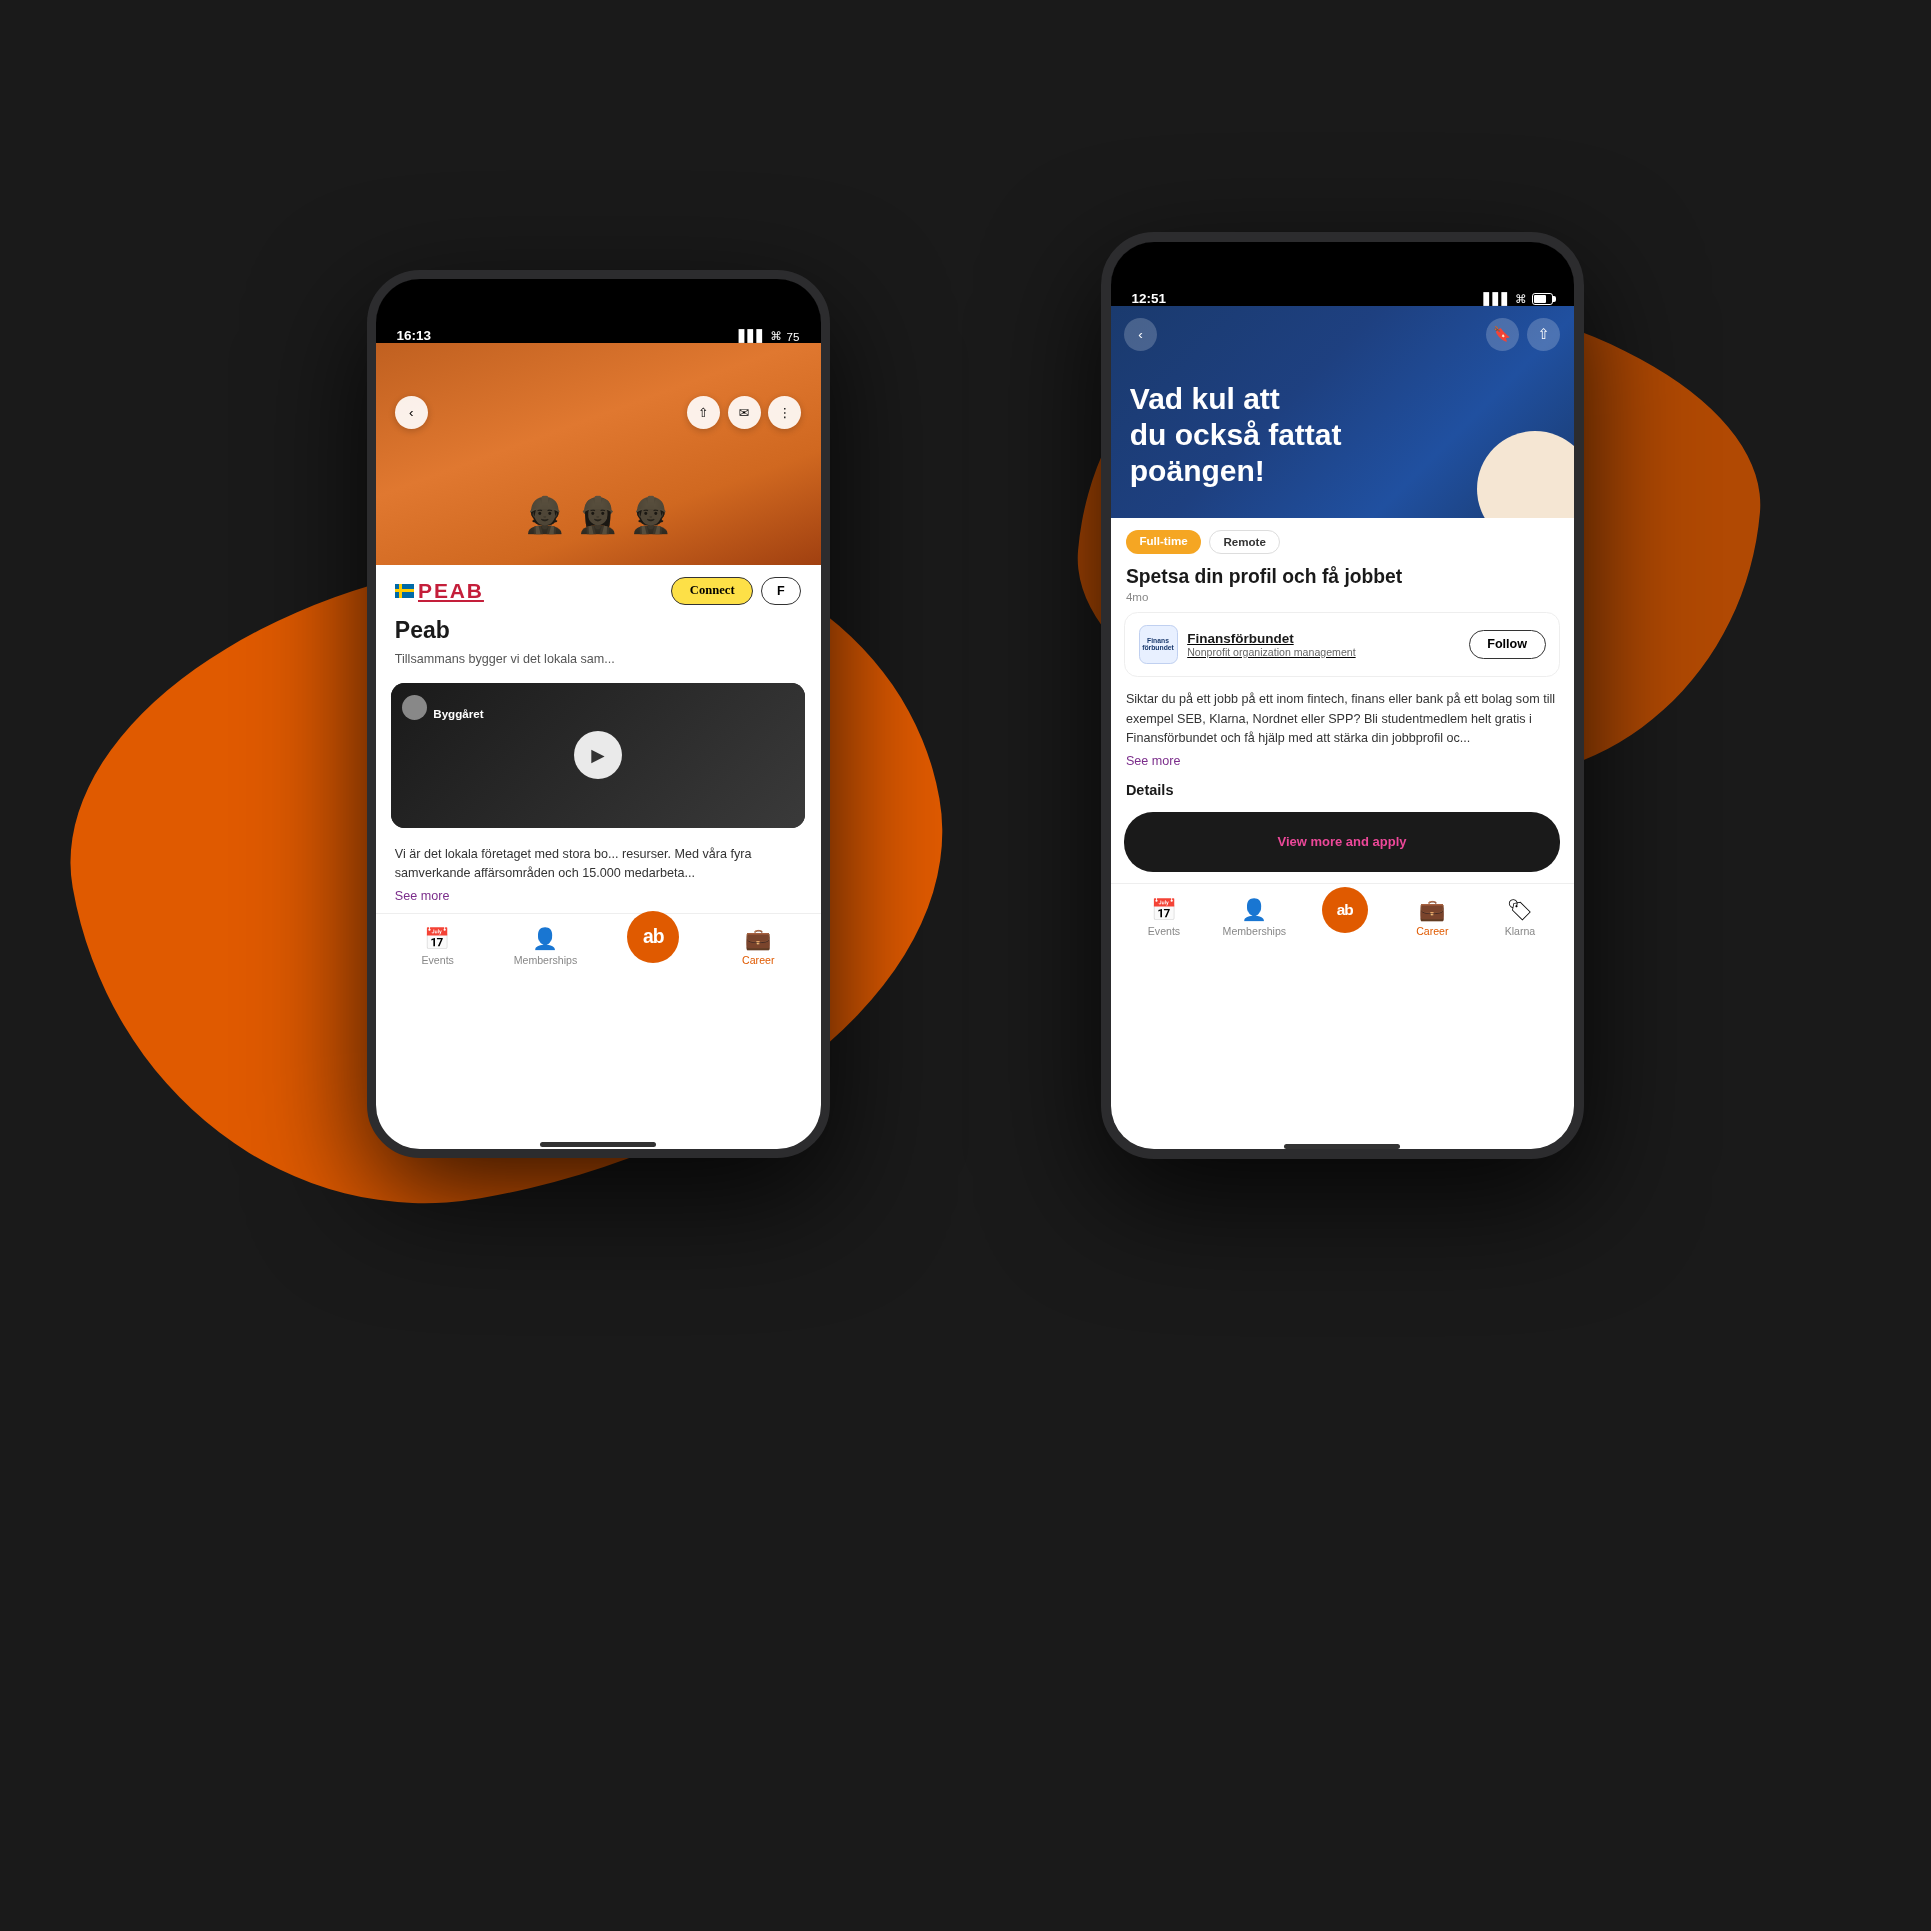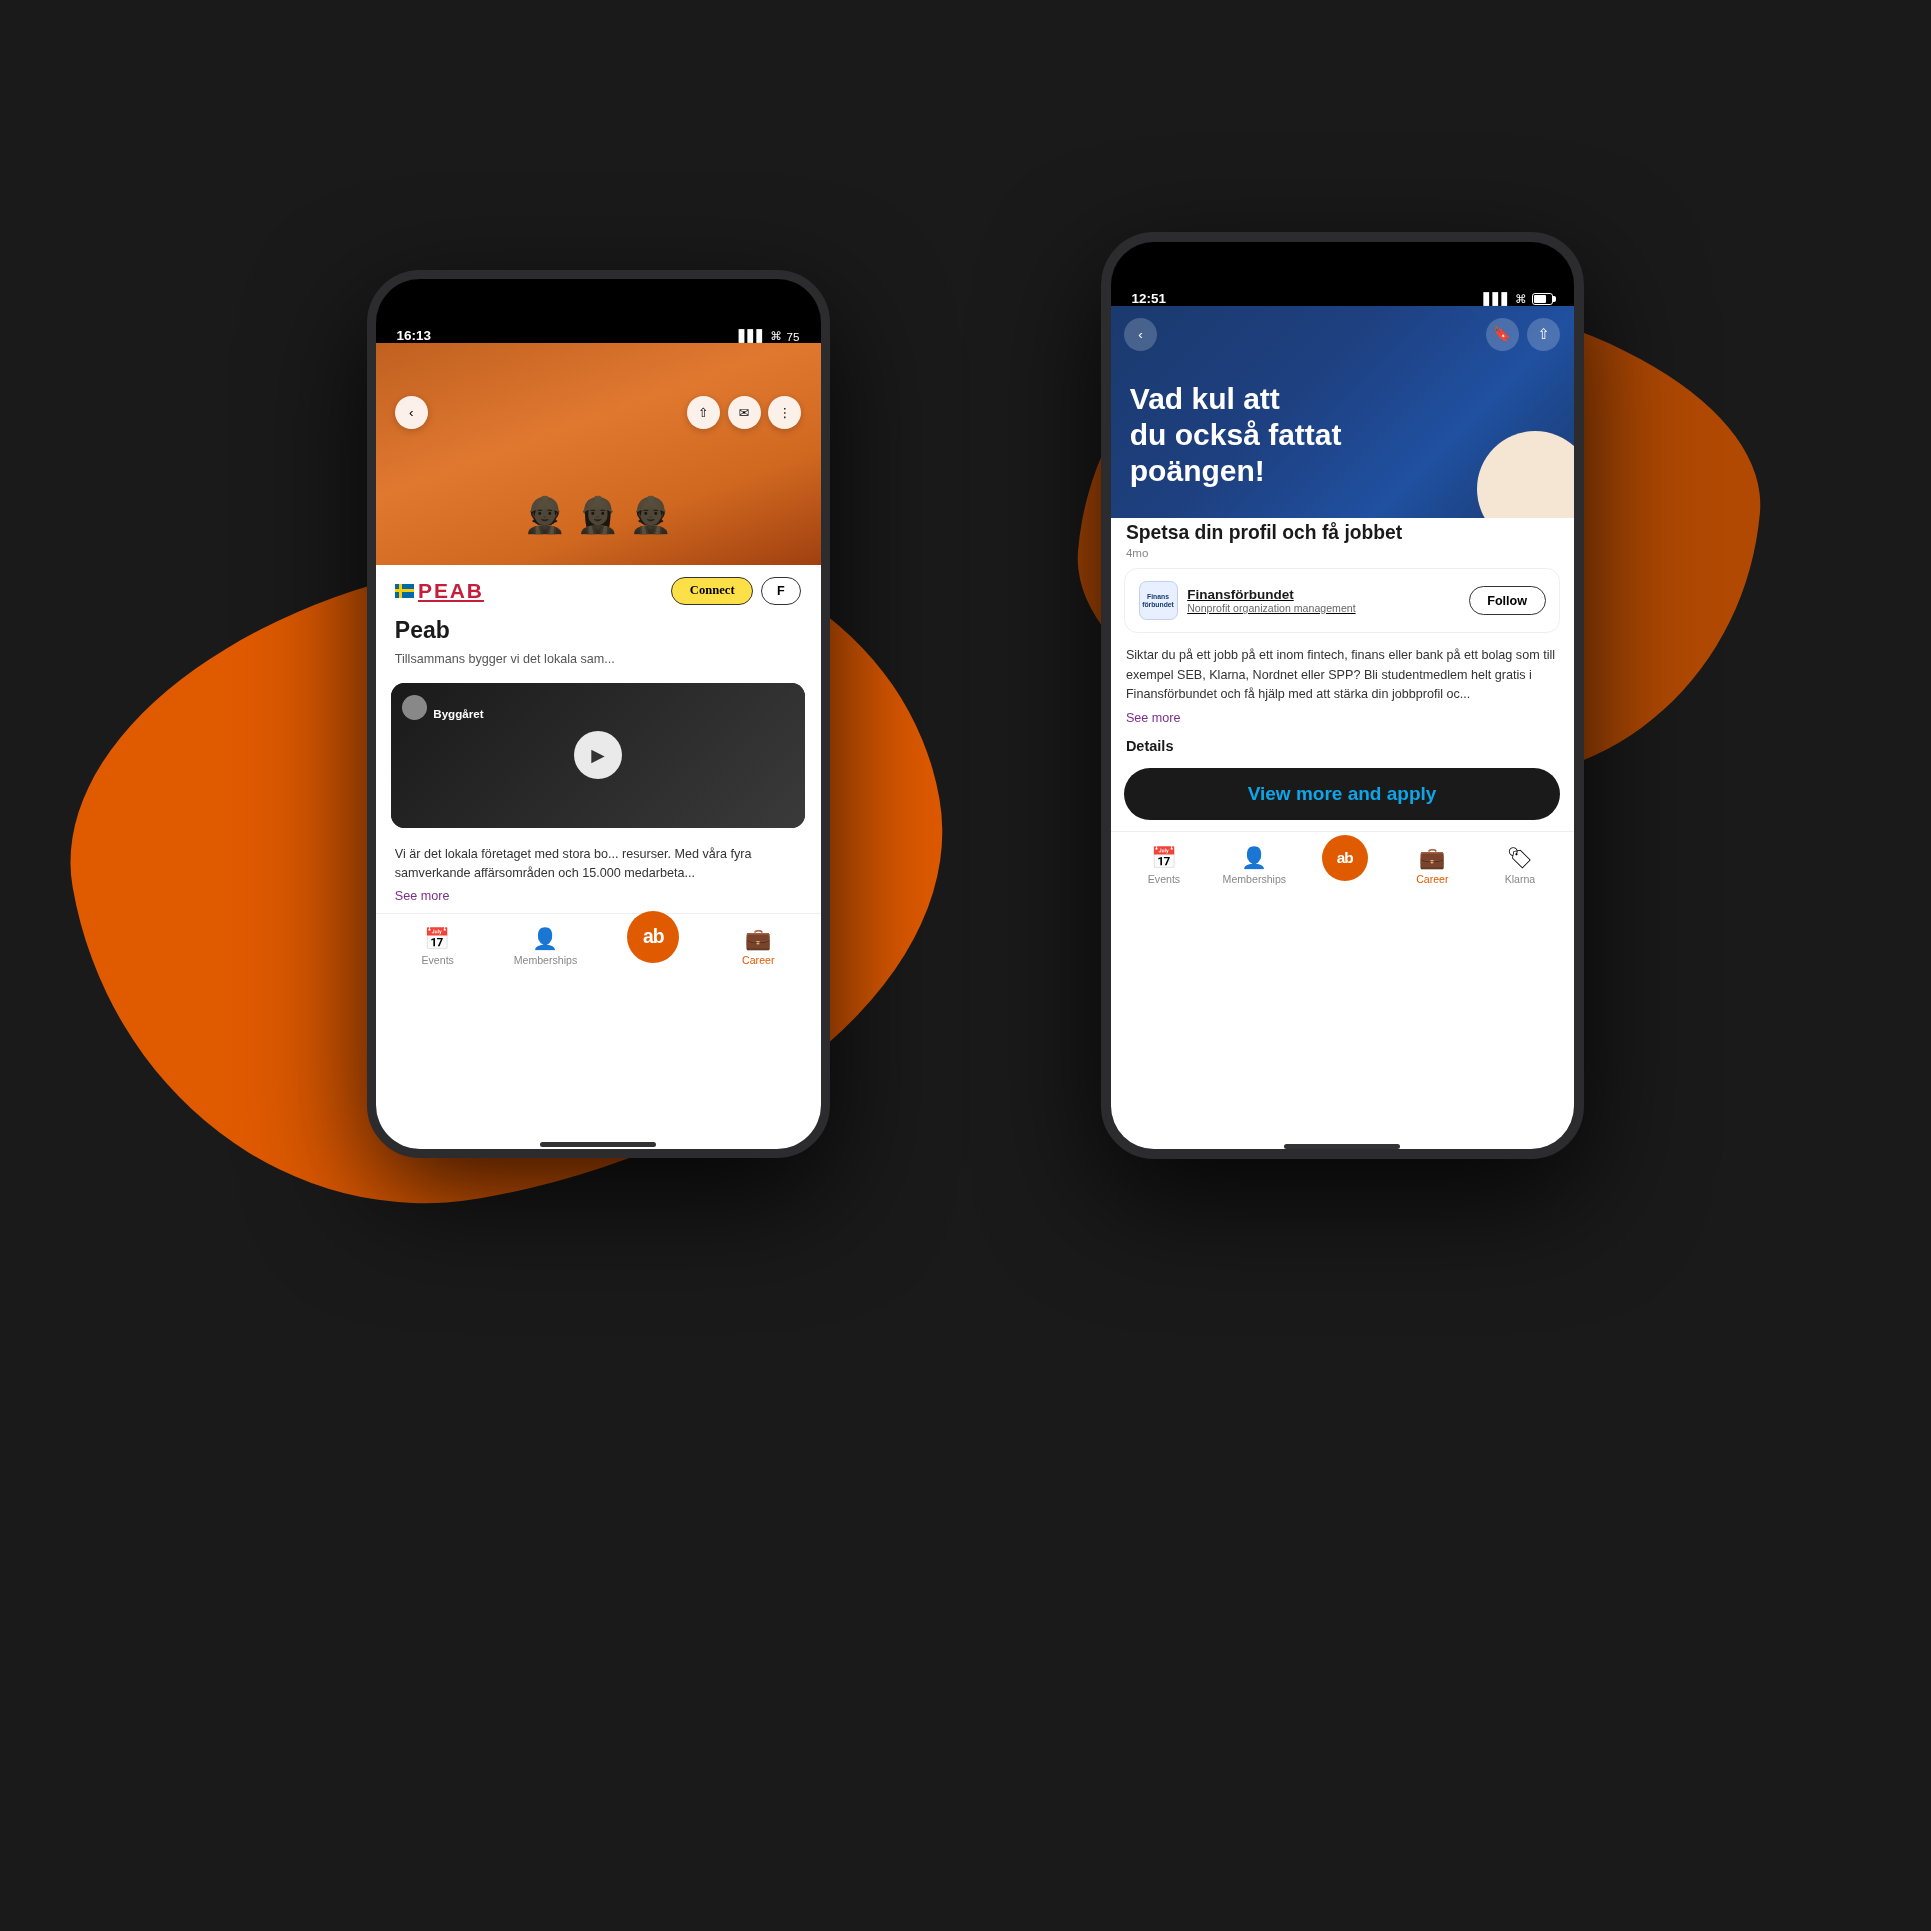--- a/index.html
+++ b/index.html
@@ -595,26 +595,26 @@
     .details-section {
       padding: 5.8px 15.4px 9.7px;
       font-size: 14.5px;
       font-weight: 700;
       color: #1a1a1a;
     }
 
     .apply-btn {
       margin: 3.9px 13.5px 11.6px;
       background: #1a1a1a;
-      color: #0ea5e9;
+      color: #ec4899;
       border: none;
       border-radius: 29px;
-      height: 52px;
+      height: 60px;
       width: calc(100% - 27px);
-      font-size: 19px;
+      font-size: 13px;
       font-weight: 600;
       cursor: pointer;
       display: flex;
       align-items: center;
       justify-content: center;
     }
 
     .bottom-nav-front {
       height: 75px;
       background: #fff;
@@ -742,20 +742,24 @@
           <div class="hero-icon-btn">⇧</div>
         </div>
         <div class="hero-headline">
           <span>Vad kul att</span><br>
           <span>du också fattat</span><br>
           <span>poängen!</span>
         </div>
         <div class="hero-cream-circle"></div>
       </div>
 
+      <div class="tags-row">
+        <span class="tag-fulltime">Full-time</span>
+        <span class="tag-remote">Remote</span>
+      </div>
 
       <div class="job-title">Spetsa din profil och få jobbet</div>
       <div class="job-time">4mo</div>
 
       <div class="company-card">
         <div class="company-logo">
           <span style="font-size:6.8px; font-weight:900; color:#1a3a6e; text-align:center; line-height:1.1;">Finans<br>förbundet</span>
         </div>
         <div class="company-info">
           <div class="company-name">Finansförbundet</div>

